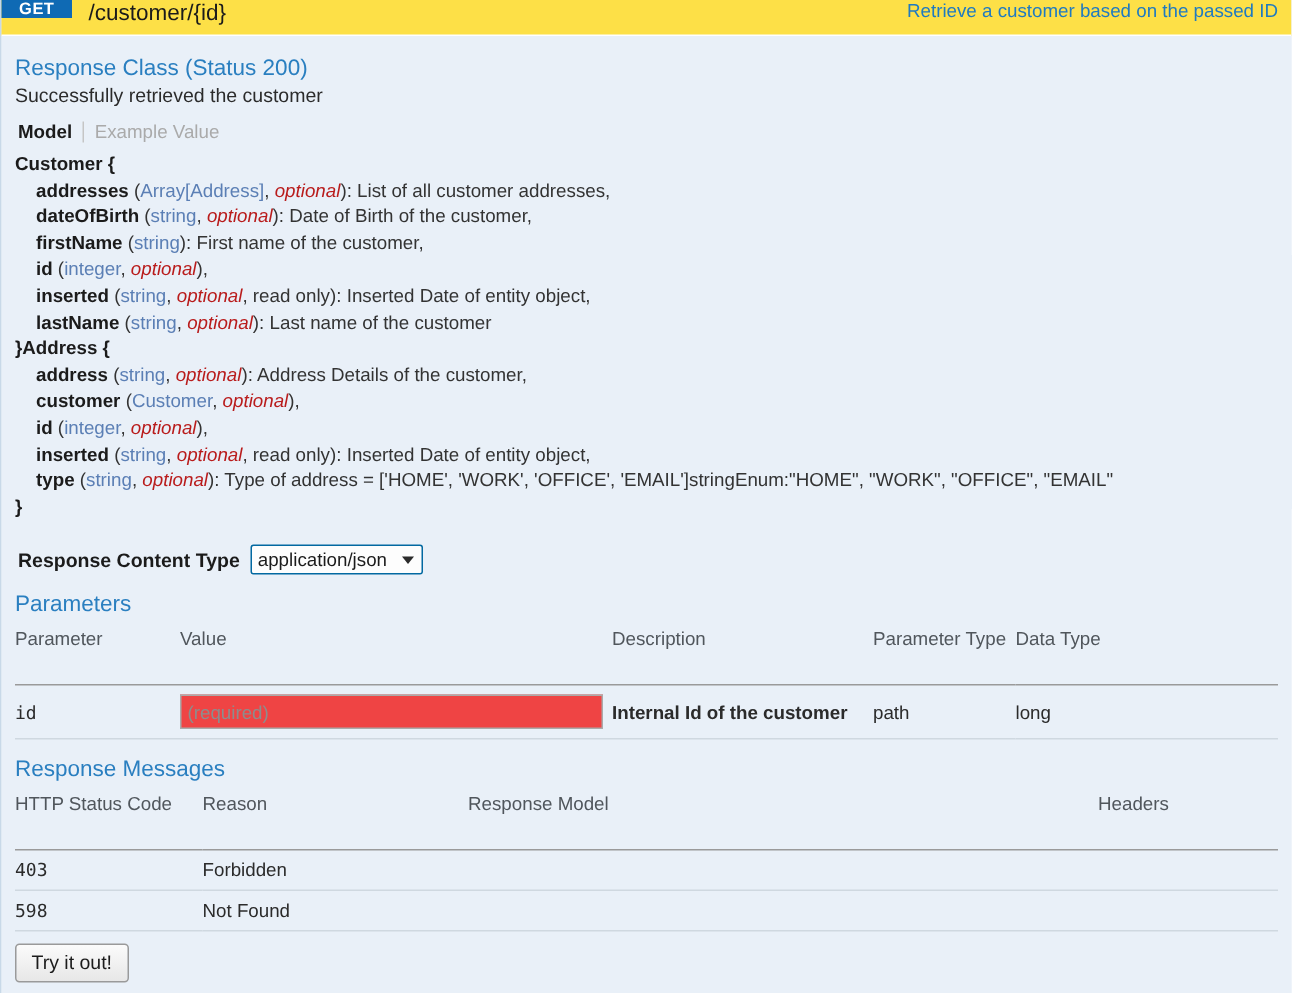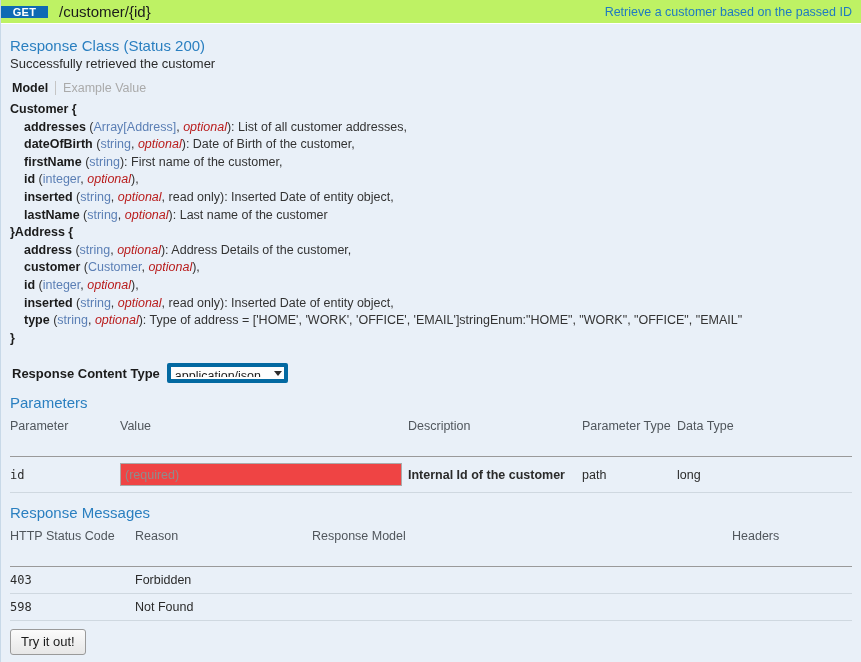--- a/index.html
+++ b/index.html
@@ -22,24 +22,24 @@
     height: 662px;
     box-sizing: border-box;
     background: #e7f0f7;
     border-left: 1px solid #c8d9e8;
     position: relative;
   }
 
   
   .op-heading {
     height: 23px;
-    background: #bef264;
+    background: #fde047;
     border-bottom: 1px solid #ffffff;
     display: flex;
-    align-items: center;
+    align-items: flex-start;
     position: relative;
   }
   .http-method {
     width: 47px;
     background: #0f6ab4;
     color: #ffffff;
     font-size: 11px;
     font-weight: bold;
     letter-spacing: .3px;
     display: flex;
@@ -136,21 +136,21 @@
   }
   .content-type-row label {
     font-weight: bold;
     color: #1b1b1b;
     padding-right: 7px;
   }
   .ct-select {
     appearance: none;
     -webkit-appearance: none;
     background: #fdfdfd;
-    border: 4px solid #0369a1;
+    border: 1px solid #0369a1;
     border-radius: 2px;
     font-family: "Liberation Sans", sans-serif;
     font-size: 12.5px;
     color: #1b1b1b;
     padding: 1px 22px 2px 4px;
     height: 20px;
     line-height: 16px;
   }
   .ct-wrap { position: relative; display: inline-block; }
   .ct-arrow {

